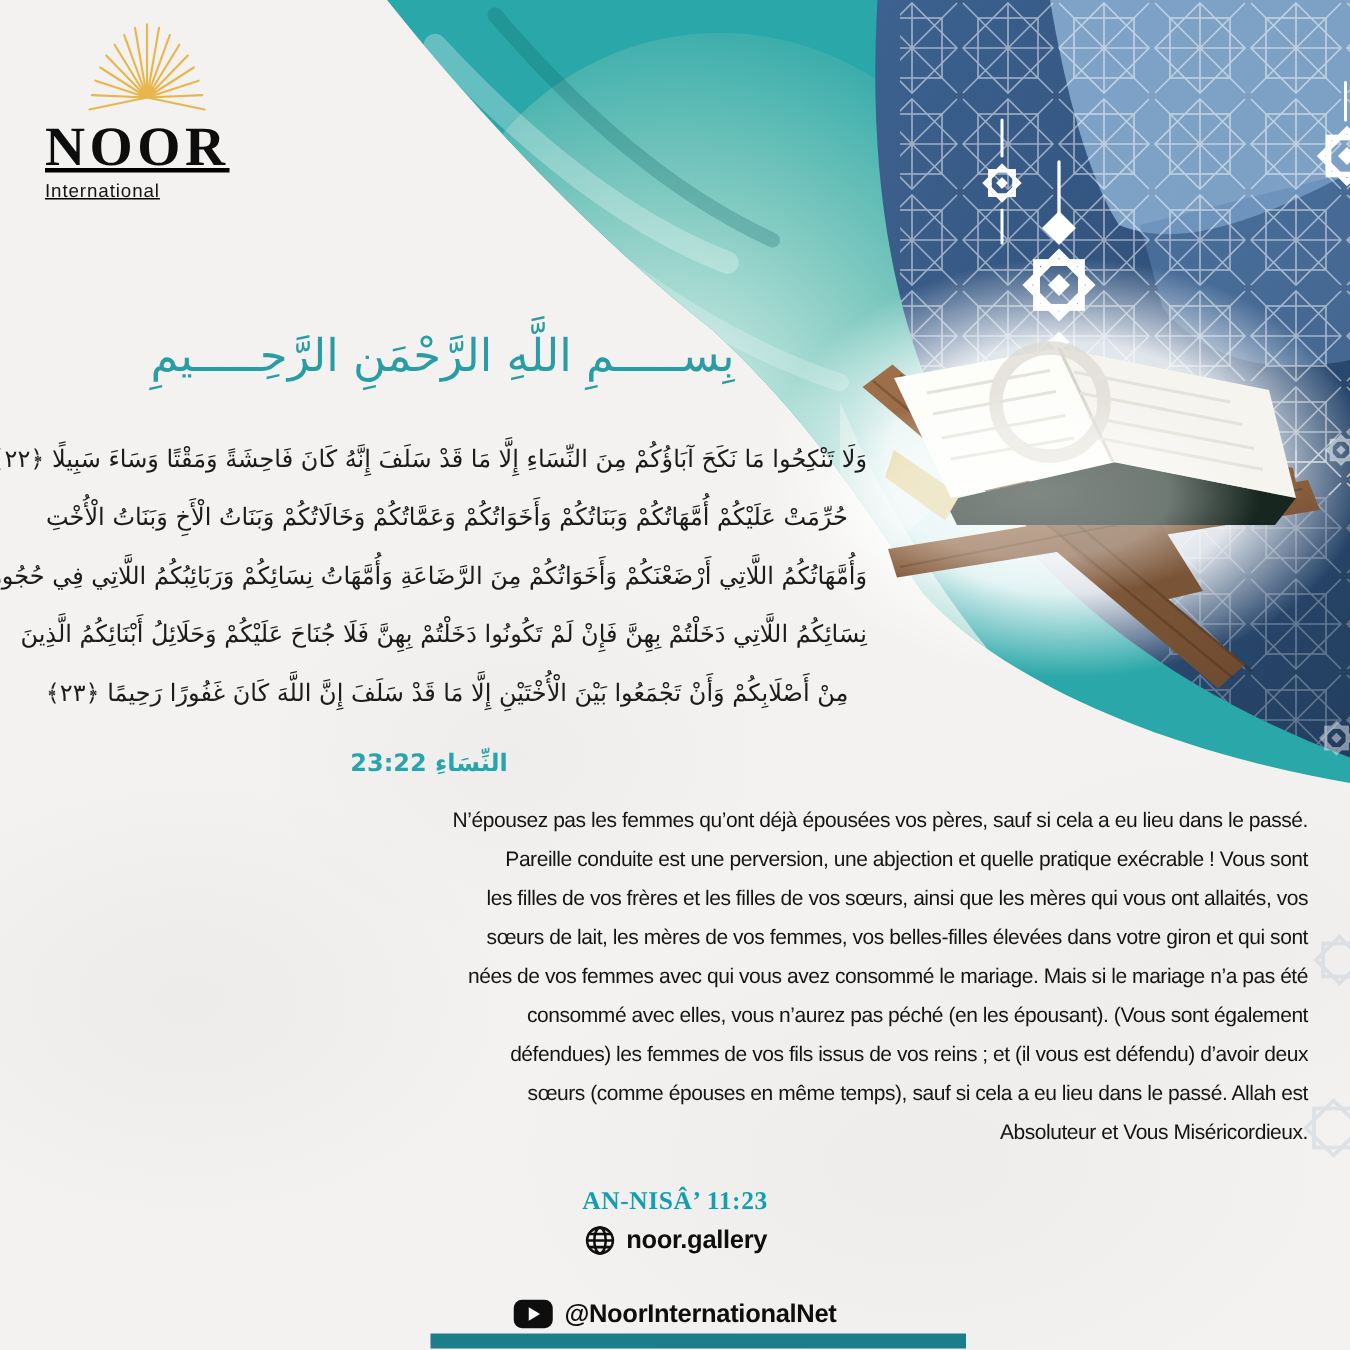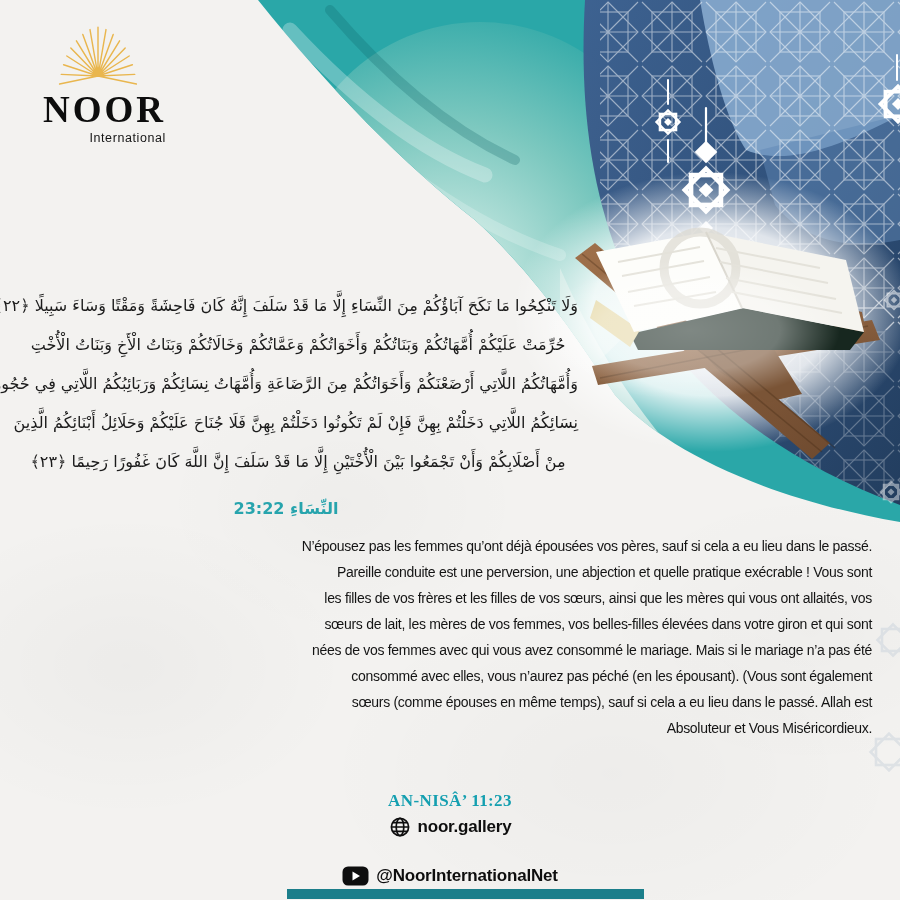--- a/index.html
+++ b/index.html
@@ -8,21 +8,21 @@
     background-color:#f3f2f0;
     background-image:
       radial-gradient(ellipse 320px 220px at 14% 74%, rgba(0,0,0,0.028), transparent 70%),
       radial-gradient(ellipse 420px 260px at 68% 86%, rgba(0,0,0,0.022), transparent 70%),
       radial-gradient(ellipse 260px 190px at 38% 56%, rgba(0,0,0,0.02), transparent 70%),
       radial-gradient(ellipse 300px 200px at 90% 70%, rgba(0,0,0,0.02), transparent 70%);
     font-family:"Liberation Sans", sans-serif;
   }
   .decor{position:absolute;left:0;top:0;pointer-events:none;}
   
-  .logo{position:absolute;left:30px;top:23px;width:136px;text-align:right;}
+  .logo{position:absolute;left:30px;top:12px;width:136px;text-align:left;text-decoration:underline;}
   .logo-rays{display:block;margin:0 auto;}
   .logo-name{font-family:"Liberation Serif", serif;font-weight:600;font-size:37px;
     letter-spacing:3px;color:#0d0d0d;line-height:1.05;margin-top:2px;}
   .logo-sub{font-size:12.5px;letter-spacing:0.6px;color:#141414;margin-top:1px;}
   
   .bismillah{position:absolute;left:95px;top:210px;width:400px;text-align:center;
     direction:rtl;font-family:"DejaVu Sans", sans-serif;font-size:30px;line-height:56px;
     color:var(--color-calligraphy,#2a9da4);}
   
   .verse-ar{position:absolute;left:18px;top:286px;width:560px;direction:rtl;
@@ -173,37 +173,39 @@
   </svg>
 
   <div class="logo">
     <svg class="logo-rays" width="96" height="66" viewBox="0 0 120 82">
       <path d="M60 66L12 76M60 66L14 64M60 66L17 52M60 66L21 41M60 66L26 31M60 66L33 22M60 66L41 14M60 66L50 8M60 66L60 5M60 66L70 8M60 66L79 14M60 66L87 22M60 66L94 31M60 66L99 41M60 66L103 52M60 66L106 64M60 66L108 76" stroke="#e9b64e" stroke-width="1.8" stroke-linecap="round" fill="none"></path>
     </svg>
     <div class="logo-name">NOOR</div>
     <div class="logo-sub">International</div>
   </div>
 
+  <div class="bismillah">بِســـــمِ اللَّهِ الرَّحْمَنِ الرَّحِـــــيمِ</div>
 
   <div class="verse-ar">
       <div class="line">وَلَا تَنْكِحُوا مَا نَكَحَ آبَاؤُكُمْ مِنَ النِّسَاءِ إِلَّا مَا قَدْ سَلَفَ إِنَّهُ كَانَ فَاحِشَةً وَمَقْتًا وَسَاءَ سَبِيلًا ﴿٢٢﴾</div>
       <div class="line">حُرِّمَتْ عَلَيْكُمْ أُمَّهَاتُكُمْ وَبَنَاتُكُمْ وَأَخَوَاتُكُمْ وَعَمَّاتُكُمْ وَخَالَاتُكُمْ وَبَنَاتُ الْأَخِ وَبَنَاتُ الْأُخْتِ</div>
       <div class="line">وَأُمَّهَاتُكُمُ اللَّاتِي أَرْضَعْنَكُمْ وَأَخَوَاتُكُمْ مِنَ الرَّضَاعَةِ وَأُمَّهَاتُ نِسَائِكُمْ وَرَبَائِبُكُمُ اللَّاتِي فِي حُجُورِكُمْ مِنْ</div>
       <div class="line">نِسَائِكُمُ اللَّاتِي دَخَلْتُمْ بِهِنَّ فَإِنْ لَمْ تَكُونُوا دَخَلْتُمْ بِهِنَّ فَلَا جُنَاحَ عَلَيْكُمْ وَحَلَائِلُ أَبْنَائِكُمُ الَّذِينَ</div>
       <div class="line">مِنْ أَصْلَابِكُمْ وَأَنْ تَجْمَعُوا بَيْنَ الْأُخْتَيْنِ إِلَّا مَا قَدْ سَلَفَ إِنَّ اللَّهَ كَانَ غَفُورًا رَحِيمًا ﴿٢٣﴾</div>
     </div>
   <div class="ref-ar">النِّسَاءِ 23:22</div>
 
   <div class="verse-fr">
       <div class="line">N’épousez pas les femmes qu’ont déjà épousées vos pères, sauf si cela a eu lieu dans le passé.</div>
       <div class="line">Pareille conduite est une perversion, une abjection et quelle pratique exécrable ! Vous sont</div>
       <div class="line">les filles de vos frères et les filles de vos sœurs, ainsi que les mères qui vous ont allaités, vos</div>
       <div class="line">sœurs de lait, les mères de vos femmes, vos belles-filles élevées dans votre giron et qui sont</div>
       <div class="line">nées de vos femmes avec qui vous avez consommé le mariage. Mais si le mariage n’a pas été</div>
       <div class="line">consommé avec elles, vous n’aurez pas péché (en les épousant). (Vous sont également</div>
+      <div class="line">défendues) les femmes de vos fils issus de vos reins ; et (il vous est défendu) d’avoir deux</div>
       <div class="line">sœurs (comme épouses en même temps), sauf si cela a eu lieu dans le passé. Allah est</div>
       <div class="line">Absoluteur et Vous Miséricordieux.</div>
     </div>
   <div class="ref-fr">AN-NISÂ’ 11:23</div>
 
   <div class="footer">
     <div class="item">
       <svg width="22" height="22" viewBox="0 0 22 22">
         <g fill="none" stroke="#0e0e0e" stroke-width="1.7">
           <circle cx="11" cy="11" r="8.6"></circle>

